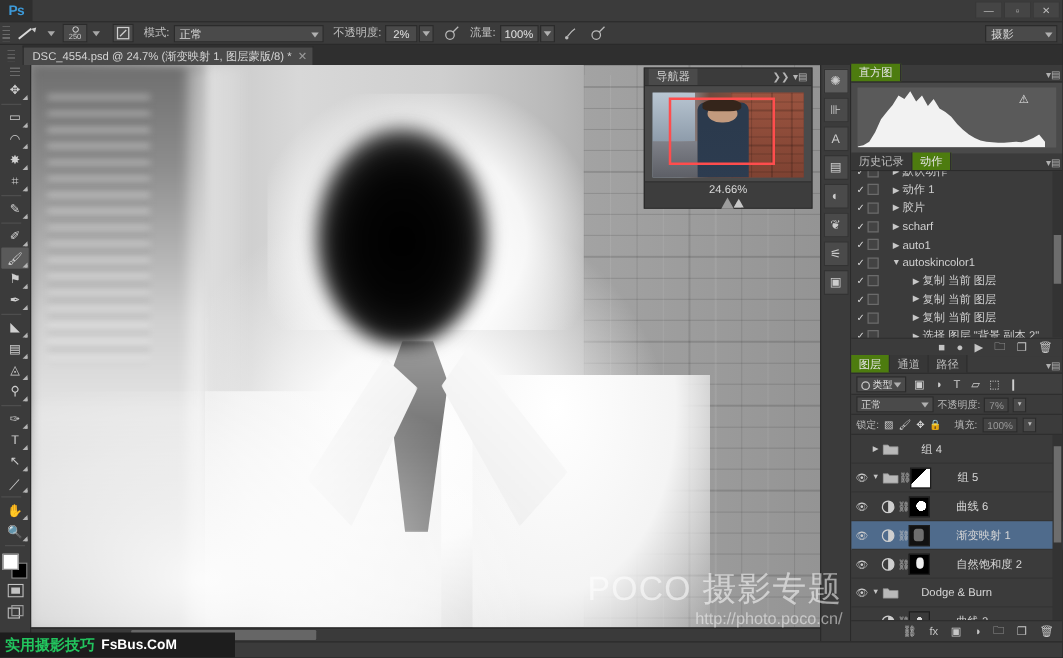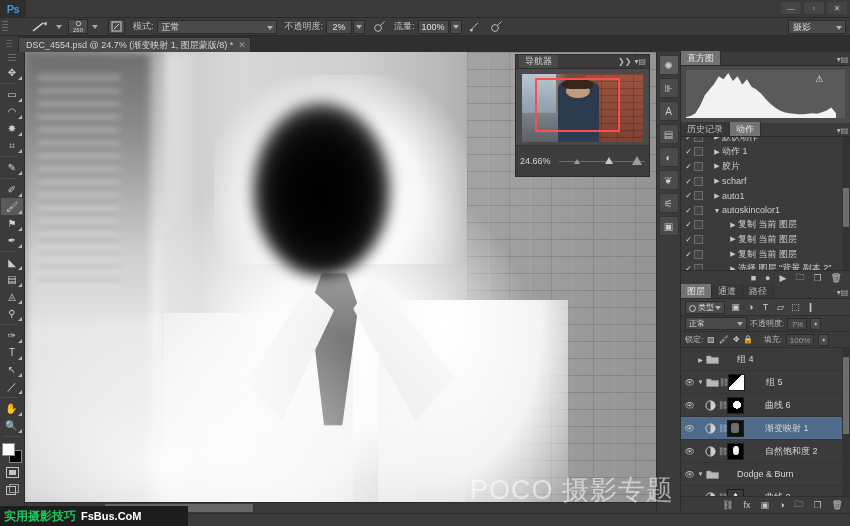--- a/index.html
+++ b/index.html
@@ -18,21 +18,21 @@
             font-size:11px; display:flex; align-items:center; justify-content:center;
             letter-spacing:-0.5px; }
   .menu-item{ padding:0 6px; height:18px; line-height:18px; font-size:9px; color:#c4c4c4;
               white-space:nowrap; cursor:default; }
   .winbtns{ position:absolute; right:2px; top:1px; display:flex; gap:1px; }
   .winbtn{ width:22px; height:14px; background:#454545; border:1px solid #383838;
            display:flex; align-items:center; justify-content:center; font-size:8px; color:#bdbdbd; }
 
   
   .optionsbar{ height:18px; background:#3b3b3b; display:flex; align-items:center;
-               border-bottom:1px solid #2a2a2a; position:relative; flex:0 0 18px; padding-left:26px; }
+               border-bottom:1px solid #2a2a2a; position:relative; flex:0 0 18px; padding-left:8px; }
   .opt-grip{ position:absolute; left:2px; top:3px; width:6px; height:12px;
              background:repeating-linear-gradient(to bottom,#6a6a6a 0 1px,transparent 1px 3px); }
   .brush-preview{ width:22px; height:14px; display:flex; align-items:center; justify-content:center;
                   margin-left:4px; }
   .tiny-tri{ width:0;height:0;border-left:3px solid transparent;border-right:3px solid transparent;
              border-top:4px solid #a8a8a8; margin:0 4px; }
   .brush-size-box{ width:20px;height:15px;background:#4a4a4a;border:1px solid #2b2b2b;
                    display:flex;flex-direction:column;align-items:center;justify-content:center;
                    font-size:6px;color:#d0d0d0; margin-left:2px;}
   .sq-icon{ width:17px;height:15px;background:#4a4a4a;border:1px solid #2b2b2b;margin-left:6px;
@@ -161,22 +161,22 @@
   .nav-person{ position:absolute; left:30%; top:12%; width:34%; height:88%;
     background:linear-gradient(to bottom,#2b3a4d 30%, #2d3c50 100%); border-radius:6px 6px 0 0;}
   .nav-face{ position:absolute; left:36%; top:14%; width:20%; height:22%;
     background:#c29a7e; border-radius:50%;}
   .nav-hair{ position:absolute; left:33%; top:8%; width:26%; height:14%;
     background:#35251b; border-radius:50% 50% 30% 30%;}
   .nav-road{ position:absolute; left:0; bottom:0; width:30%; height:42%;
     background:linear-gradient(to bottom,#7f8189,#5d5f66);}
   .nav-box{ position:absolute; left:11%; top:6%; width:70%; height:80%;
             border:2px solid #ff4d4d;}
-  .nav-foot{ height:31px; background:#3d3d3d; display:flex; align-items:center;
-             padding:0 4px; border-top:1px solid #333; }
+  .nav-foot{ height:21px; background:#3d3d3d; display:flex; align-items:center;
+             padding:0 4px; border-top:1px solid #333;flex-direction:column; }
   .nav-zoom{ font-size:9px; color:#d8d8d8; }
   .nav-slider{ flex:1; margin-left:8px; position:relative; height:14px; }
   .nav-slider .track{ position:absolute; left:0; right:0; top:7px; height:1px; background:#6a6a6a;}
   .nav-tri-s{ position:absolute; left:18%; top:5px; width:0;height:0;
               border-left:3px solid transparent;border-right:3px solid transparent;border-bottom:5px solid #9c9c9c;}
   .nav-tri-m{ position:absolute; left:54%; top:3px; width:0;height:0;
               border-left:4px solid transparent;border-right:4px solid transparent;border-bottom:7px solid #c9c9c9;}
   .nav-tri-l{ position:absolute; right:3%; top:2px; width:0;height:0;
               border-left:5px solid transparent;border-right:5px solid transparent;border-bottom:9px solid #9c9c9c;}
 
@@ -188,21 +188,21 @@
             color:#cbcbcb;}
   .dock-ic.act{ background:#5c5c5c; }
 
   
   .rightpanels{ width:170px; background:#3b3b3b; display:flex; flex-direction:column; flex:0 0 170px;
                 border-left:1px solid #2a2a2a;}
   .panel-head{ height:14px; background:#3b3b3b; display:flex; align-items:flex-end;
                border-bottom:1px solid #2b2b2b; position:relative;}
   .ph-tab{ height:14px; line-height:14px; padding:0 6px; font-size:9px; color:#bdbdbd;
            background:#373737; border-right:1px solid #2e2e2e;}
-  .ph-tab.act{ background:#737373; color:#e4e4e4;}
+  .ph-tab.act{ background:#4d7c0f; color:#e4e4e4;}
   .ph-menu{ position:absolute; right:2px; top:2px; width:11px;height:10px; display:flex;
             align-items:center;justify-content:center; color:#b0b0b0; font-size:8px;}
   
   .hist-wrap{ background:#4a4a4a; padding:4px 5px 5px; }
   .hist{ position:relative; height:48px; background:#5a5a5a; overflow:hidden;}
   .hist svg{ display:block; }
   .hist-warn{ position:absolute; right:22px; top:4px; color:#e9e9e9; font-size:9px;}
   
   .hist-panel{ flex:1; display:flex; flex-direction:column; min-height:0; background:#3b3b3b;}
   .act-list{ flex:1; overflow:hidden; background:#3b3b3b; position:relative; }
@@ -738,17 +738,18 @@
 
   <div class="statusbar">
     <div class="st-zoom">24.7%</div>
     <div class="st-doc">文档:12.1M/98.1M</div>
     <div class="st-tri"></div>
   </div>
 </div>
 
 <div class="wm-poco">
   <div class="l1">POCO 摄影专题</div>
+  <div class="l2">http://photo.poco.cn/</div>
 </div>
 <div class="wm-fsbus">
   <span class="cn">实用摄影技巧</span>
   <span class="en">FsBus.CoM</span>
 </div>
 
 </body></html>

